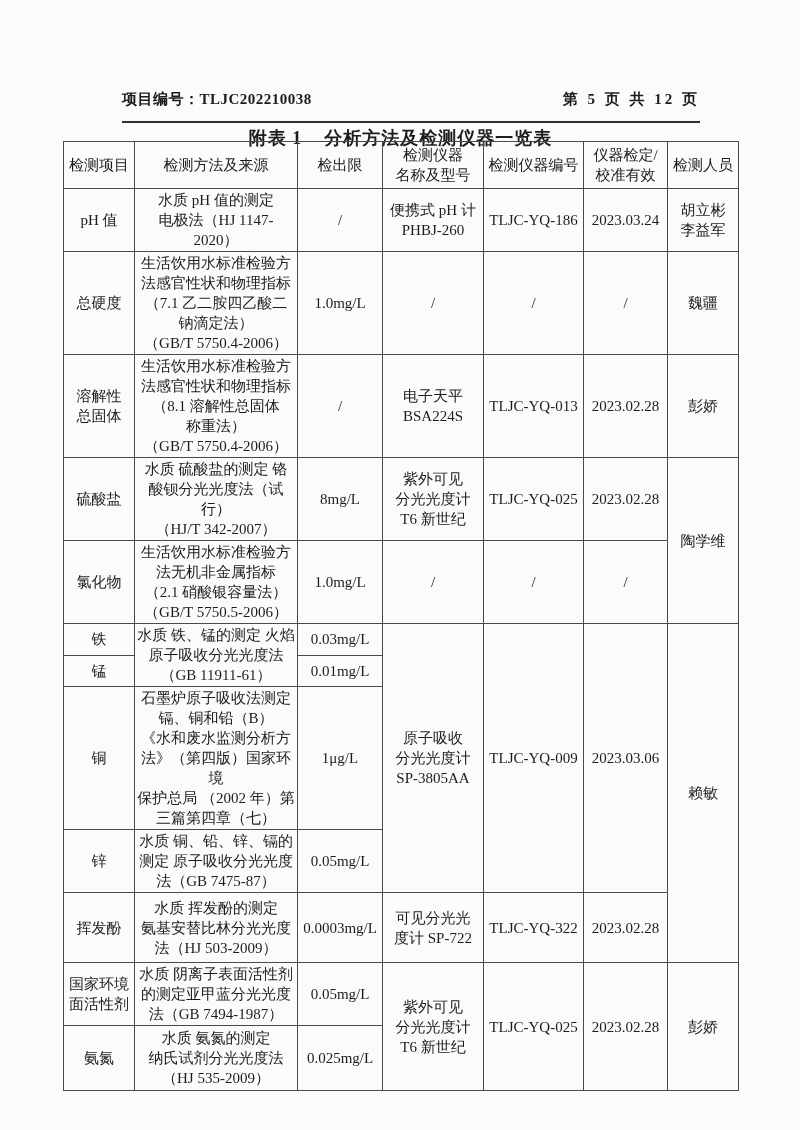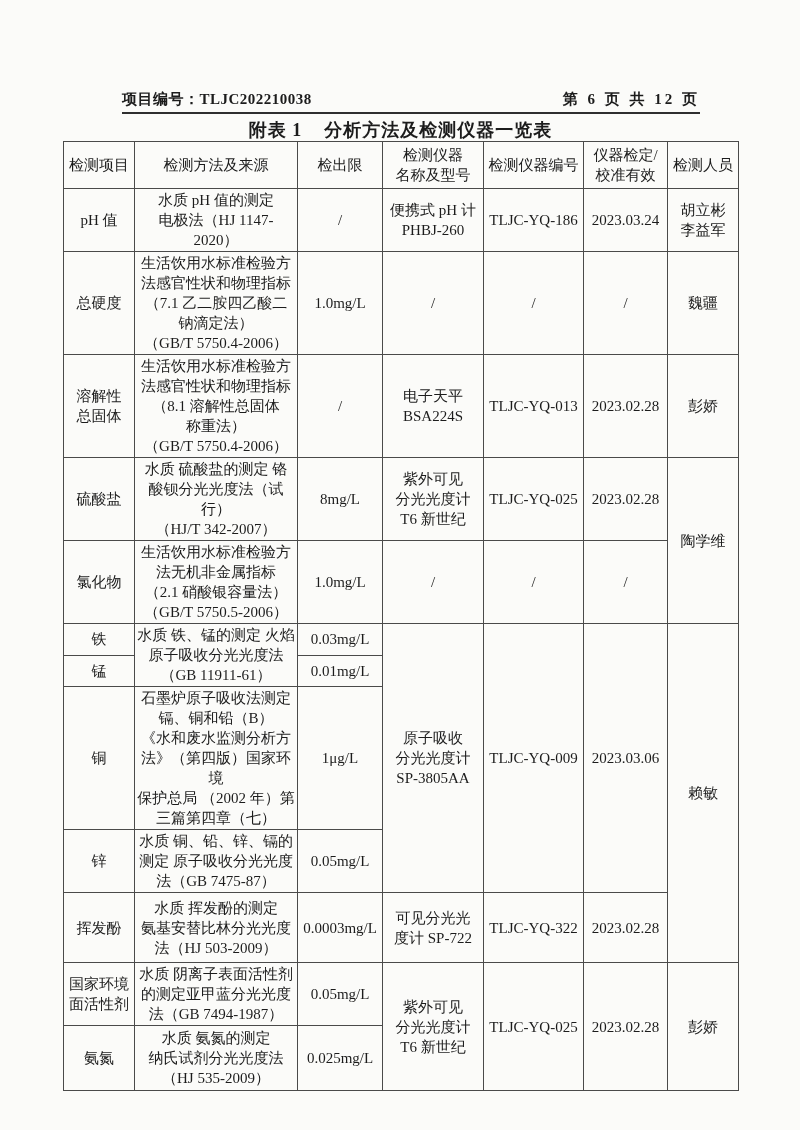--- a/index.html
+++ b/index.html
@@ -8,25 +8,25 @@
     background:#fbfbf9;
     font-family:"Liberation Serif","DejaVu Serif",serif;
     color:#1c1c1c;
     position:relative;
     -webkit-font-smoothing:antialiased;
   }
   .doc-header{
     position:absolute;left:122px;top:90px;width:578px;
     display:flex;justify-content:space-between;align-items:flex-end;
     font-size:15px;font-weight:bold;letter-spacing:.5px;
-    border-bottom:2px solid #2f2f2f;padding-bottom:3px;
+    border-bottom:2px solid #2f2f2f;padding-bottom:12px;
   }
   .doc-header .pageno{letter-spacing:3px;font-weight:bold;}
   .doc-title{
-    position:absolute;left:63px;top:118px;width:675px;
+    position:absolute;left:63px;top:126px;width:675px;
     text-align:center;font-size:18px;font-weight:bold;letter-spacing:1px;
   }
   .doc-title .gap{display:inline-block;width:22px;}
   table.main{
     position:absolute;left:63px;top:141px;width:675px;
     border-collapse:collapse;table-layout:fixed;
     border:1.5px solid #3a3a3a;
     padding-left:27px;
   }
   td,th{
@@ -39,21 +39,21 @@
     overflow:hidden;
   }
 </style>
 </head>
 <body>
 
 <div class="page">
 
   <div class="doc-header">
     <span>项目编号：TLJC202210038</span>
-    <span class="pageno">第 6 页 共 12 页</span>
+    <span class="pageno">第 5 页 共 12 页</span>
   </div>
 
   <div class="doc-title">
     <span>附表 1</span><span class="gap"></span><span>分析方法及检测仪器一览表</span>
   </div>
 
   <table class="main">
     <colgroup>
       <col style="width:71px">
         <col style="width:163px">

